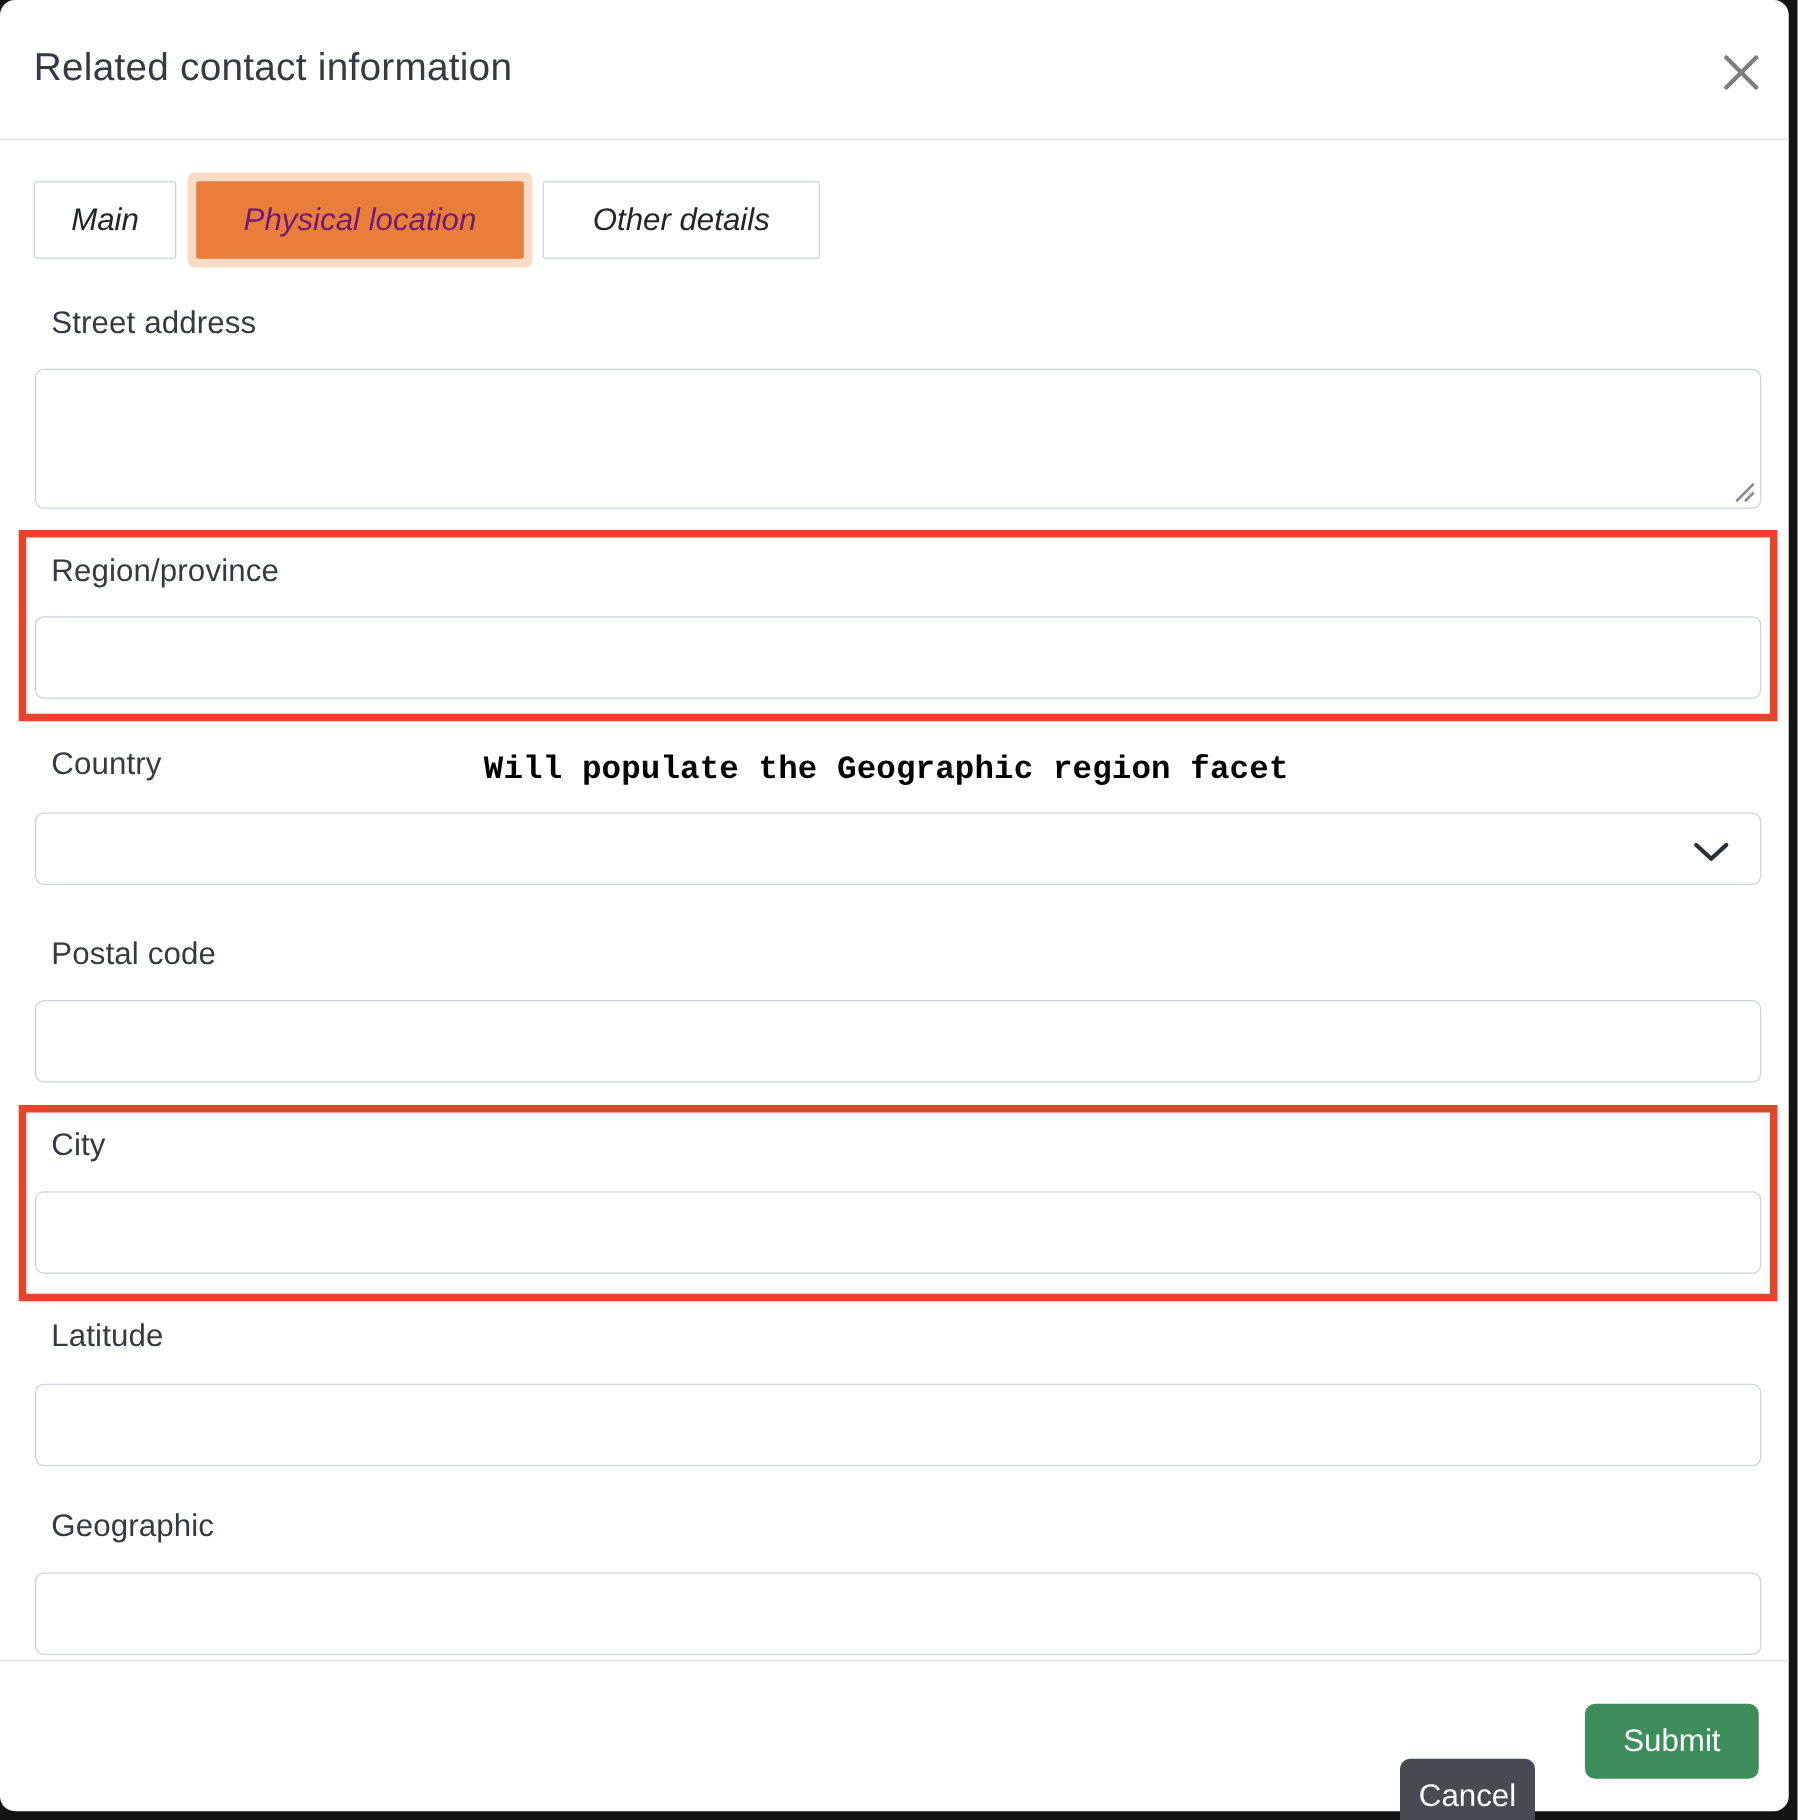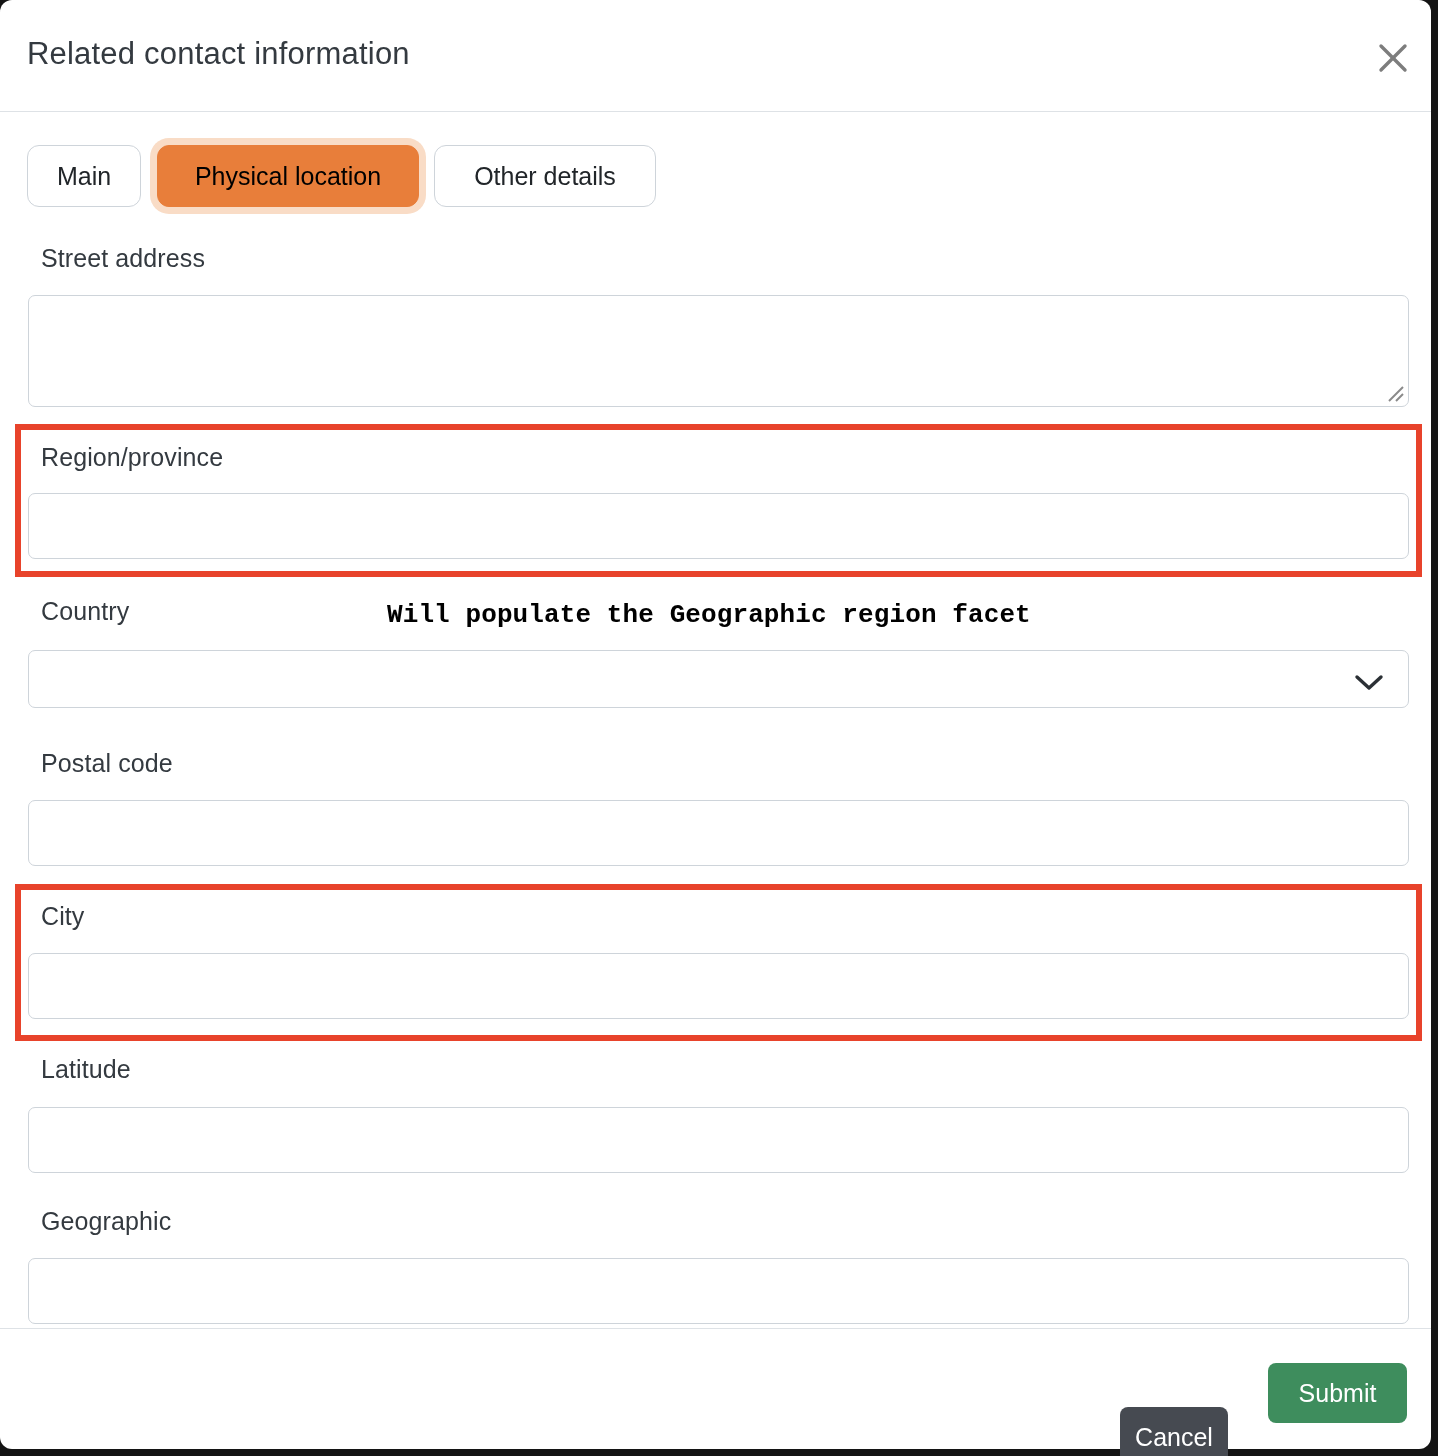--- a/index.html
+++ b/index.html
@@ -46,33 +46,34 @@
     cursor: pointer;
     display: flex; align-items: center; justify-content: center;
   }
   
   .tab {
     position: absolute;
     top: 145px;
     height: 62px;
     background: #ffffff;
     border: 1px solid #ced4da;
-    border-radius: 12px;
+    border-radius: 2px;
     font-size: 25px;
     color: #212529;
     font-family: "Liberation Sans", sans-serif;
     display: flex; align-items: center; justify-content: center;
     cursor: pointer;
+    font-style: italic;
   }
   .tab-main { left: 27px; width: 114px; }
   .tab-physical {
     left: 157px; width: 262px;
     background: #e87e3a;
     border: 1px solid #e87e3a;
-    color: #000000;
+    color: #701a75;
     box-shadow: 0 0 0 7px #f9dcc6;
   }
   .tab-other { left: 434px; width: 222px; }
   
   .field-label {
     position: absolute;
     left: 29px;
     font-size: 25px;
     color: #343a40;
     letter-spacing: 0.1px;

